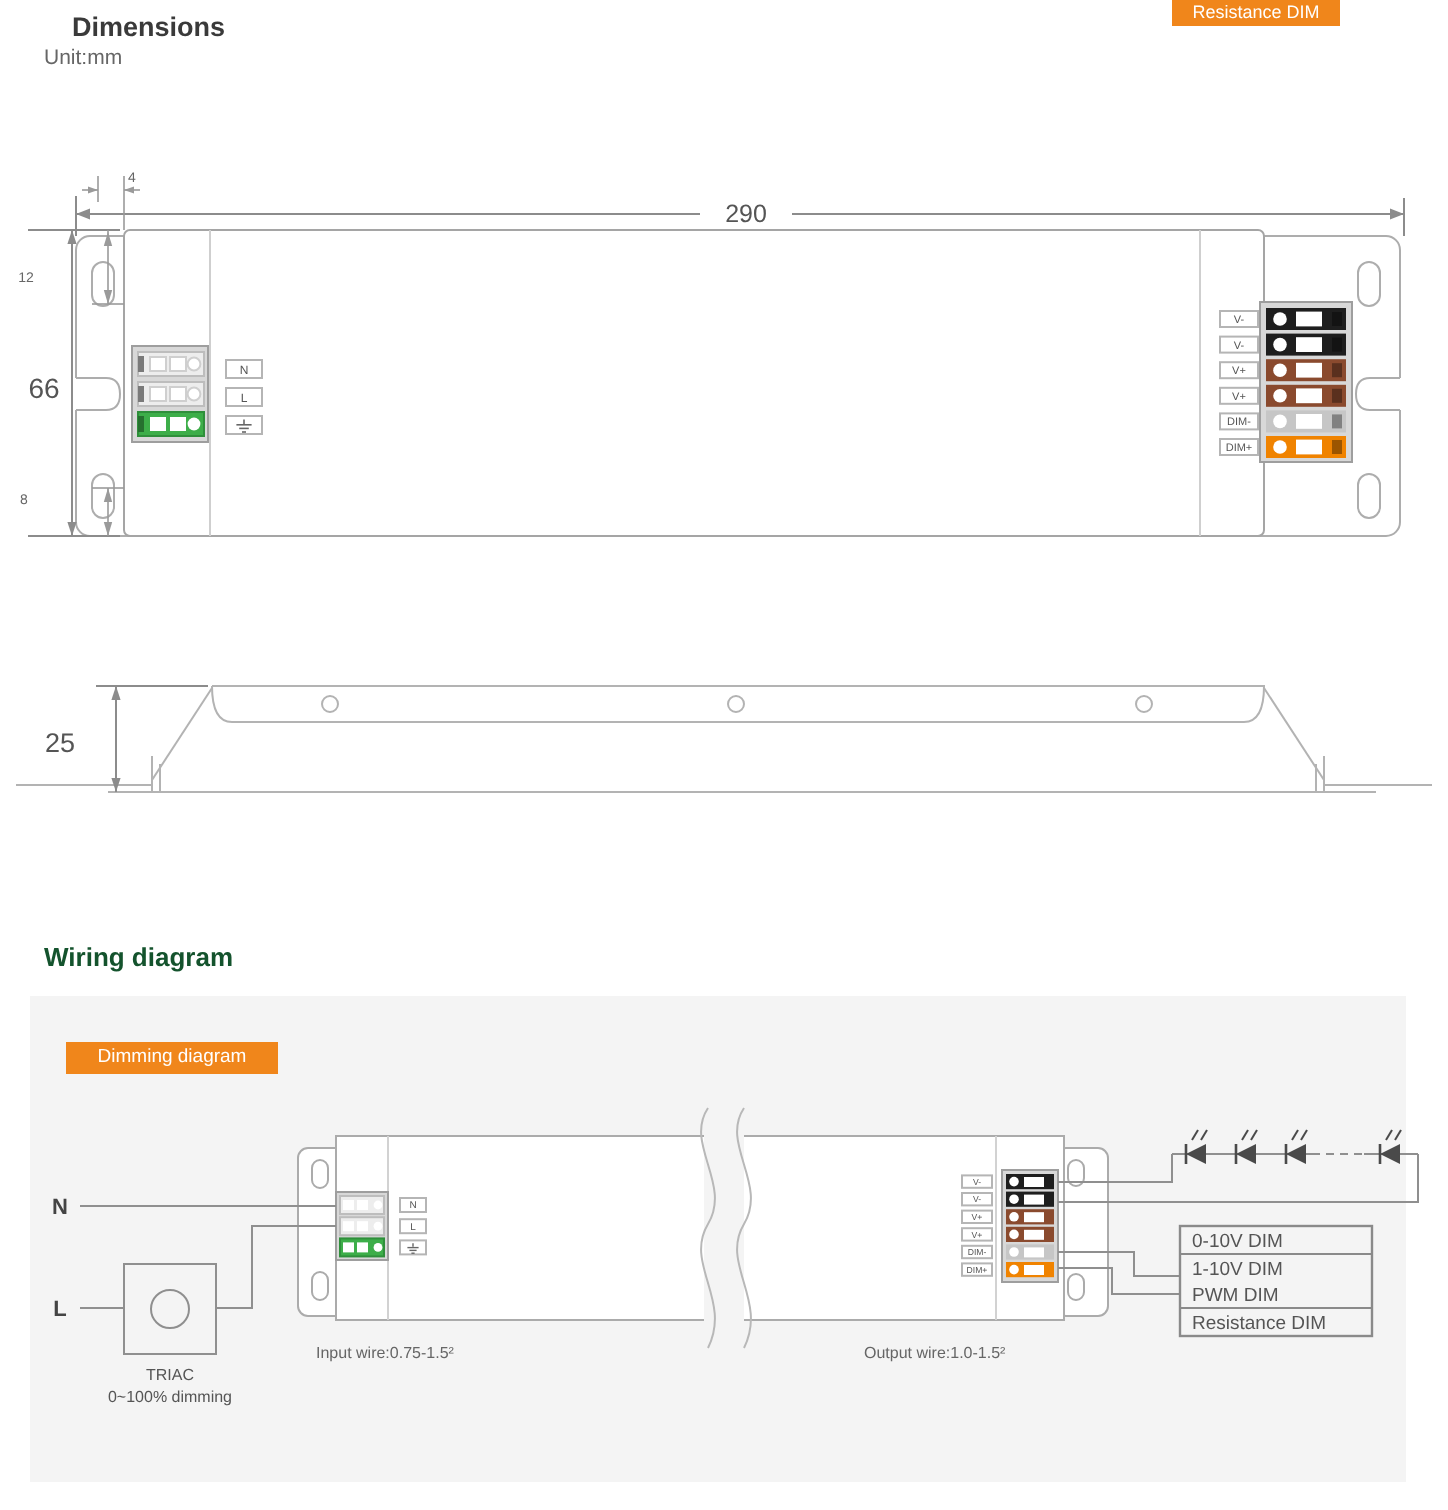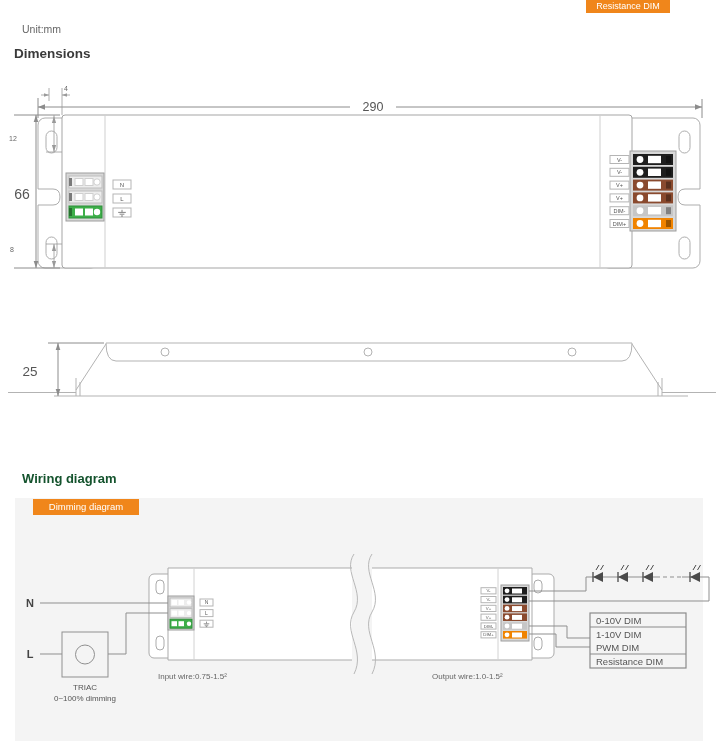--- a/index.html
+++ b/index.html
@@ -1,23 +1,23 @@
 <!DOCTYPE html>
 <html><head>
 <meta charset="utf-8">
 <style>
   html,body{margin:0;padding:0;background:#fff;}
   #stage{position:relative;width:724px;height:755px;background:#fff;overflow:hidden;
          font-family:"Liberation Sans",sans-serif;}
-  .hdr-title{position:absolute;left:14px;top:6px;font-size:13.5px;font-weight:bold;color:#3a3a3a;margin-top:40px;}
+  .hdr-title{position:absolute;left:36px;top:6px;font-size:13.5px;font-weight:bold;color:#3a3a3a;}
   .hdr-unit{position:absolute;left:22px;top:23px;font-size:10.5px;color:#666;}
   .wiring-title{position:absolute;left:22px;top:471px;font-size:13px;font-weight:bold;color:#14532d;}
   .badge{position:absolute;background:#F0861B;color:#fff;text-align:center;}
   .badge-resistance{left:586px;top:0;width:84px;height:13px;font-size:9px;line-height:13px;}
-  .badge-dimming{left:33px;top:499px;width:106px;height:16px;font-size:9.5px;line-height:16px;}
+  .badge-dimming{left:33px;top:521px;width:106px;height:16px;font-size:9.5px;line-height:16px;}
   .panel{position:absolute;left:15px;top:498px;width:688px;height:243px;background:#F4F4F4;}
   svg{position:absolute;left:0;top:0;}
   svg text{font-family:"Liberation Sans",sans-serif;}
   .dimtxt{fill:#555;}
   .dimtxt-sm{fill:#666;}
   .lbltxt{fill:#555;}
 </style>
 </head>
 <body>
 

